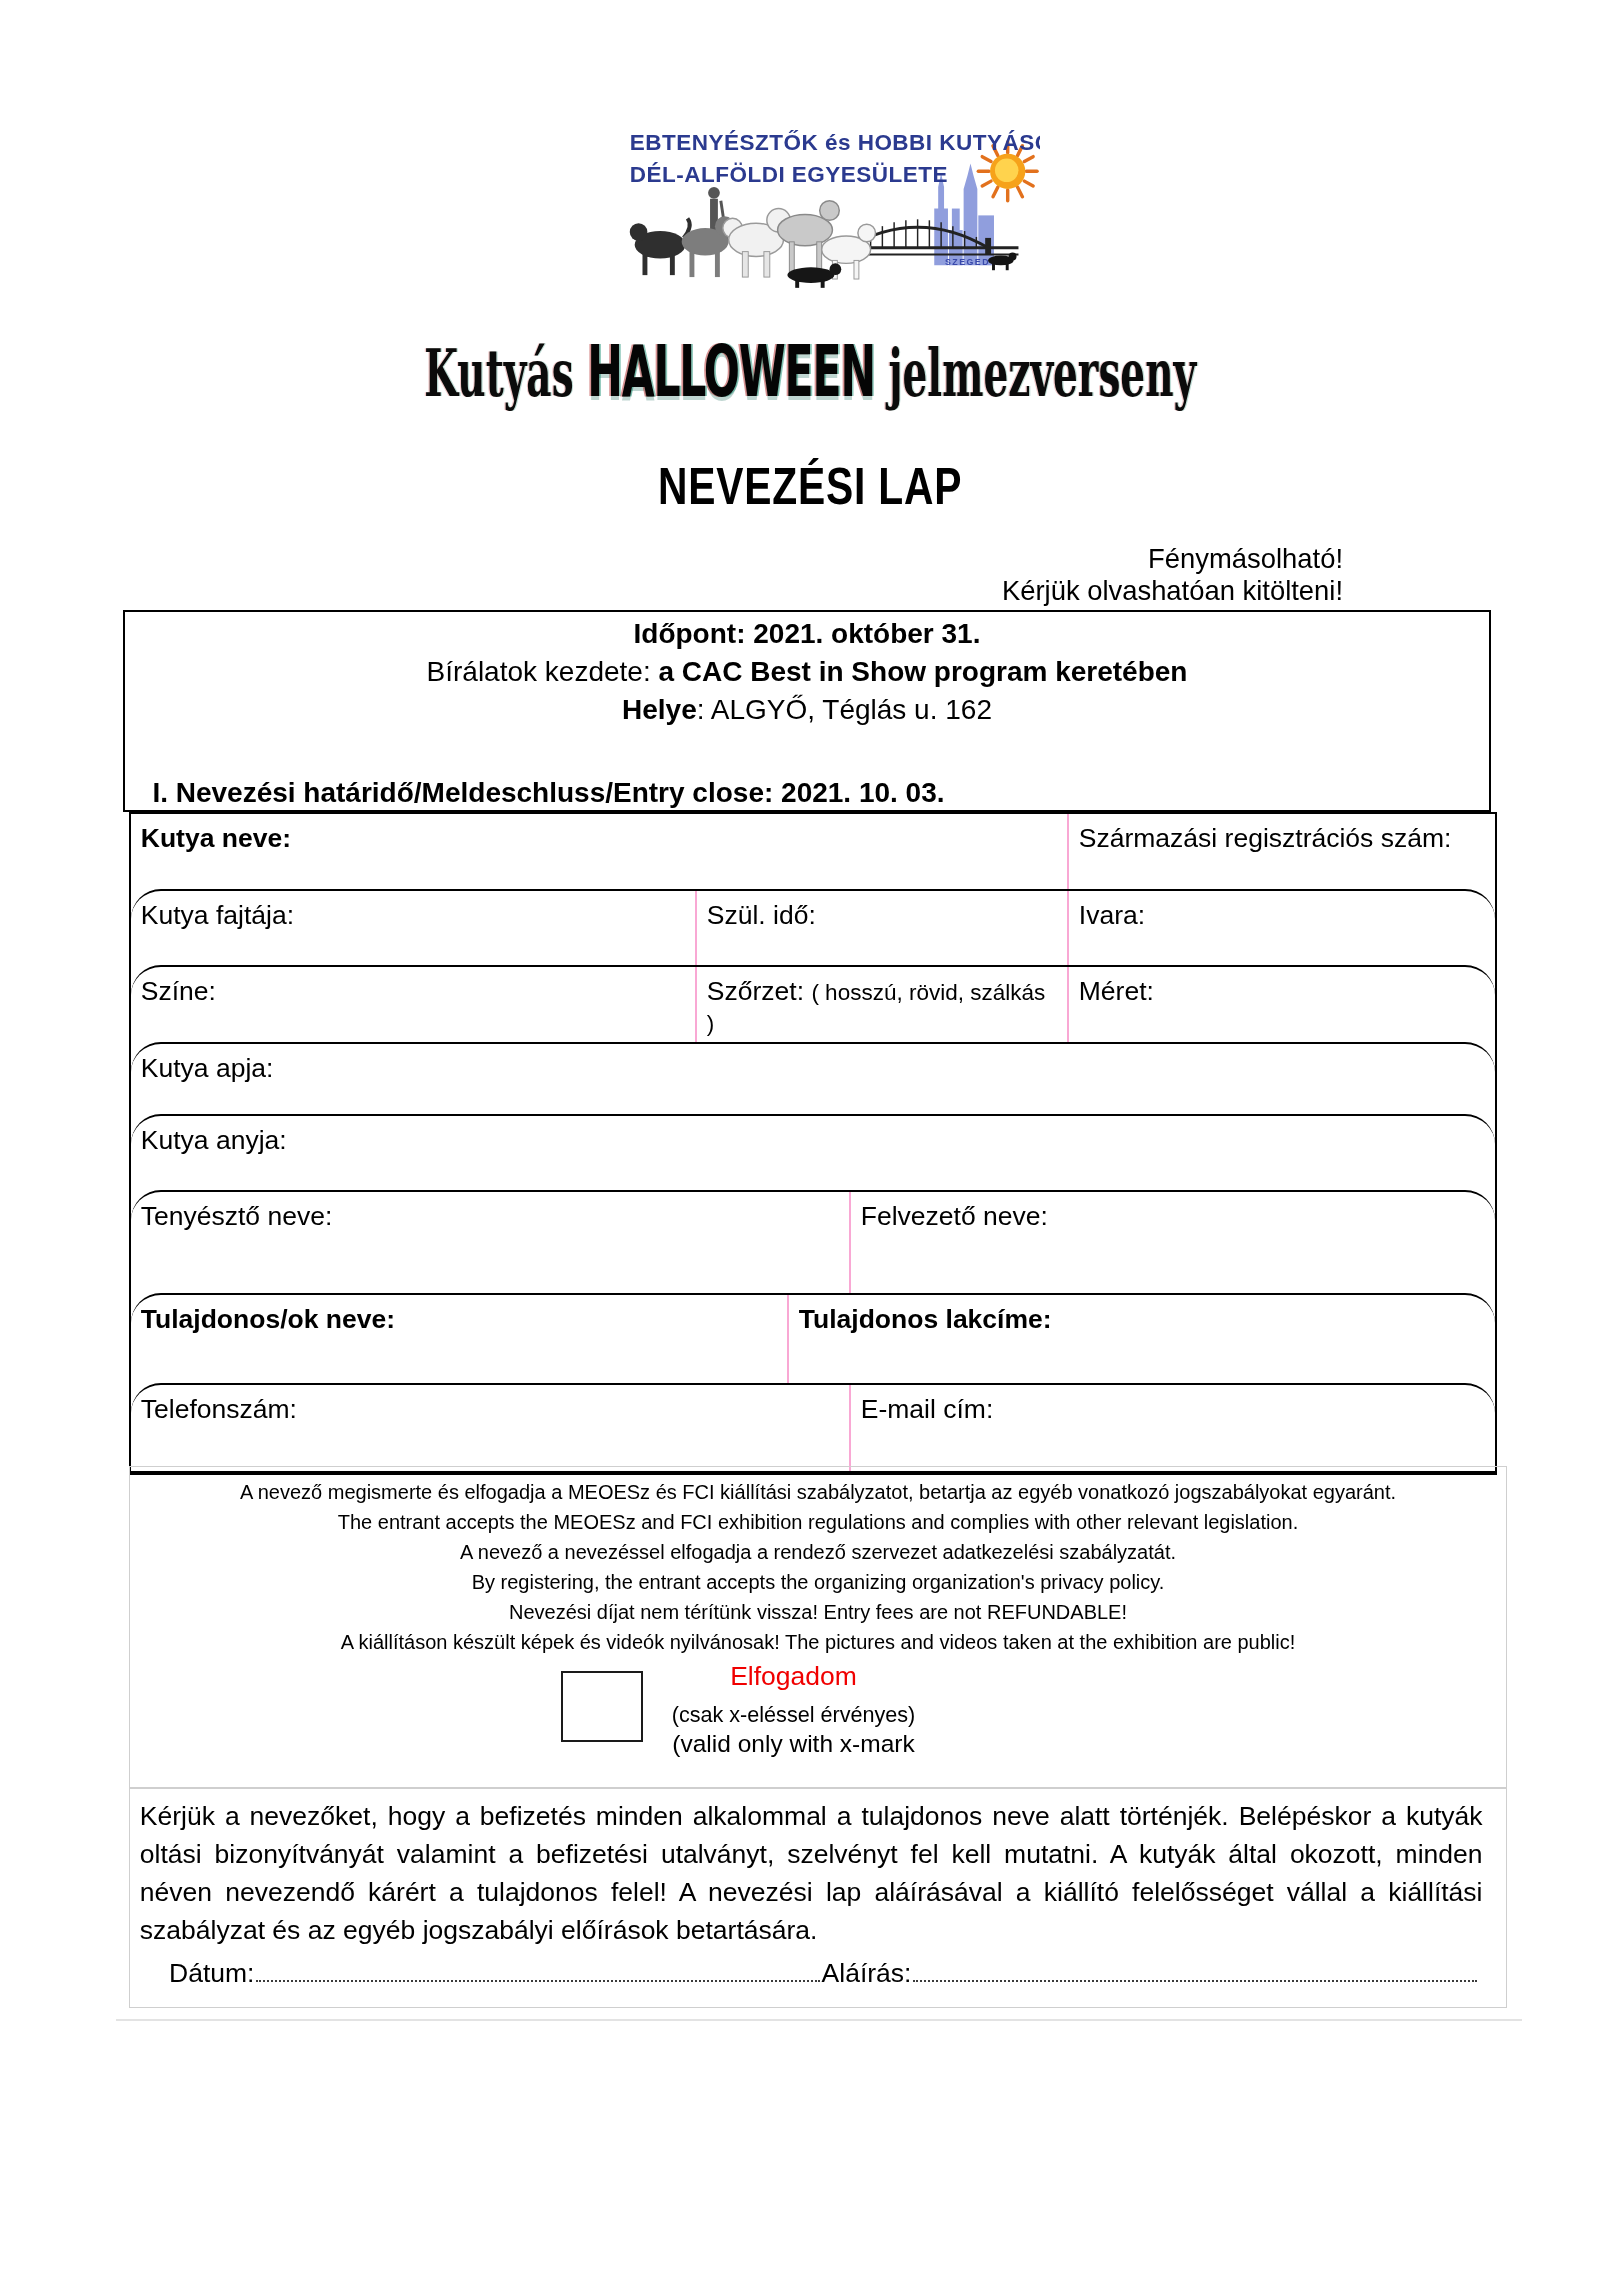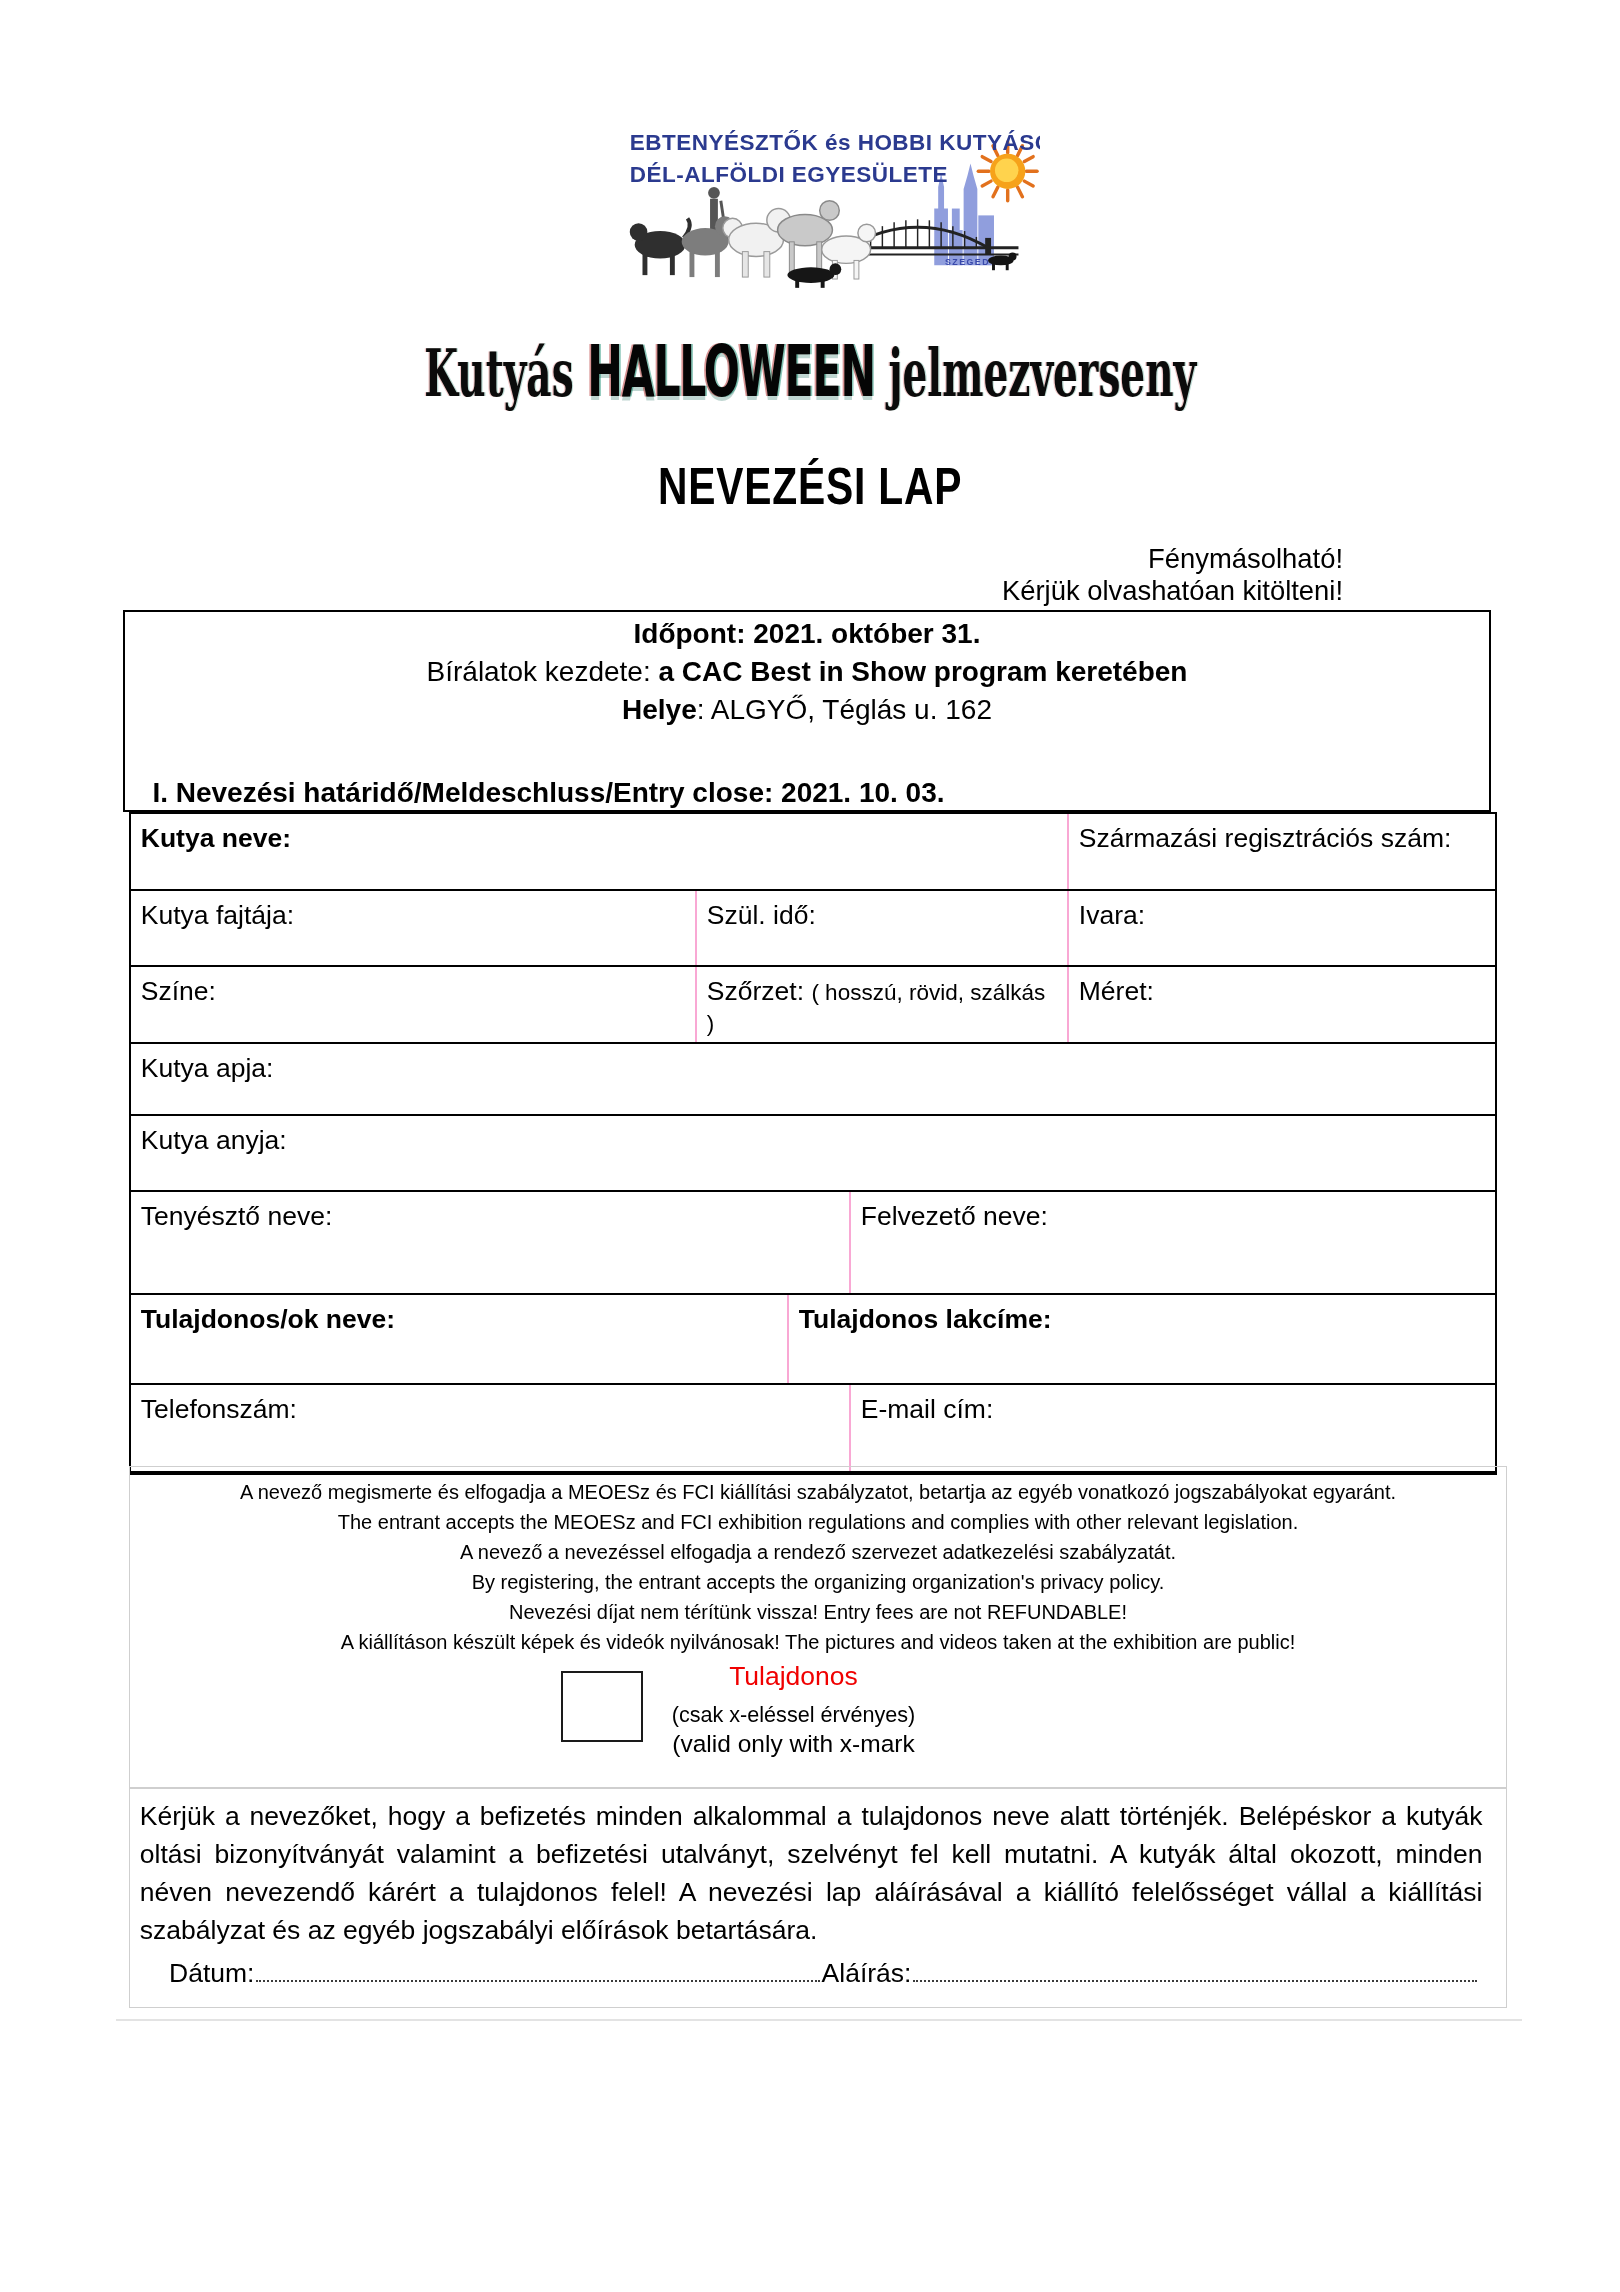--- a/index.html
+++ b/index.html
@@ -31,21 +31,21 @@
   .event-box{position:absolute;left:123px;top:610px;width:1368px;height:202px;
          border:2.9px solid #000;box-sizing:border-box;font-size:28px;line-height:38px;padding-top:2.9px;}
   .event-line{text-align:center;}
   .event-line.b{font-weight:bold;}
   .event-line.l4{text-align:left;padding-left:27.4px;font-weight:bold;margin-top:45px;}
   .event-line.l5{text-align:left;padding-left:21px;font-weight:bold;}
 
   
   .dog-table{position:absolute;left:129px;top:812px;width:1368px;box-sizing:border-box;
          border:2px solid #000;border-bottom-width:4.9px;font-size:26.5px;background:#fff;}
-  .trow{display:flex;border-top:2.9px solid #000;box-sizing:border-box;}
+  .trow{display:flex;border-top:2.9px solid #000;box-sizing:border-box;border-radius:30px;}
   .trow:first-child{border-top:none;}
   .tcell{box-sizing:border-box;border-left:2px solid #f9a8d4;padding:8.8px 9.8px 0 9.8px;overflow:hidden;}
   .tcell:first-child{border-left:none;}
   .tcell.grow{flex:1;}
   .bold{font-weight:bold;}
   .coat-note{font-size:22.5px;}
 
   
   .legal-box{position:absolute;left:129px;top:1466px;width:1378px;height:322px;
          border:1px solid #cfcfcf;box-sizing:border-box;}
@@ -259,21 +259,21 @@
   <div class="legal-box">
     <div class="legal-lines">
       <div>A nevező megismerte és elfogadja a MEOESz és FCI kiállítási szabályzatot, betartja az egyéb vonatkozó jogszabályokat egyaránt.</div>
       <div>The entrant accepts the MEOESz and FCI exhibition regulations and complies with other relevant legislation.</div>
       <div>A nevező a nevezéssel elfogadja a rendező szervezet adatkezelési szabályzatát.</div>
       <div>By registering, the entrant accepts the organizing organization's privacy policy.</div>
       <div>Nevezési díjat nem térítünk vissza! Entry fees are not REFUNDABLE!</div>
       <div>A kiállításon készült képek és videók nyilvánosak! The pictures and videos taken at the exhibition are public!</div>
     </div>
     <div class="accept-checkbox"></div>
-    <div class="accept-label">Tulajdonos</div>
+    <div class="accept-label">Elfogadom</div>
     <div class="accept-note-hu">(csak x-eléssel érvényes)</div>
     <div class="accept-note-en">(valid only with x-mark</div>
   </div>
 
   <div class="footer-box">
     <div class="footer-par">Kérjük a nevezőket, hogy a befizetés minden alkalommal a tulajdonos neve alatt történjék. Belépéskor a kutyák oltási bizonyítványát valamint a befizetési utalványt, szelvényt fel kell mutatni. A kutyák által okozott, minden néven nevezendő kárért a tulajdonos felel! A nevezési lap aláírásával a kiállító felelősséget vállal a kiállítási szabályzat és az egyéb jogszabályi előírások betartására.</div>
     <div class="sig-row">
       <span>Dátum:</span>
       <span class="dotfill"></span>
       <span>Aláírás:</span>

